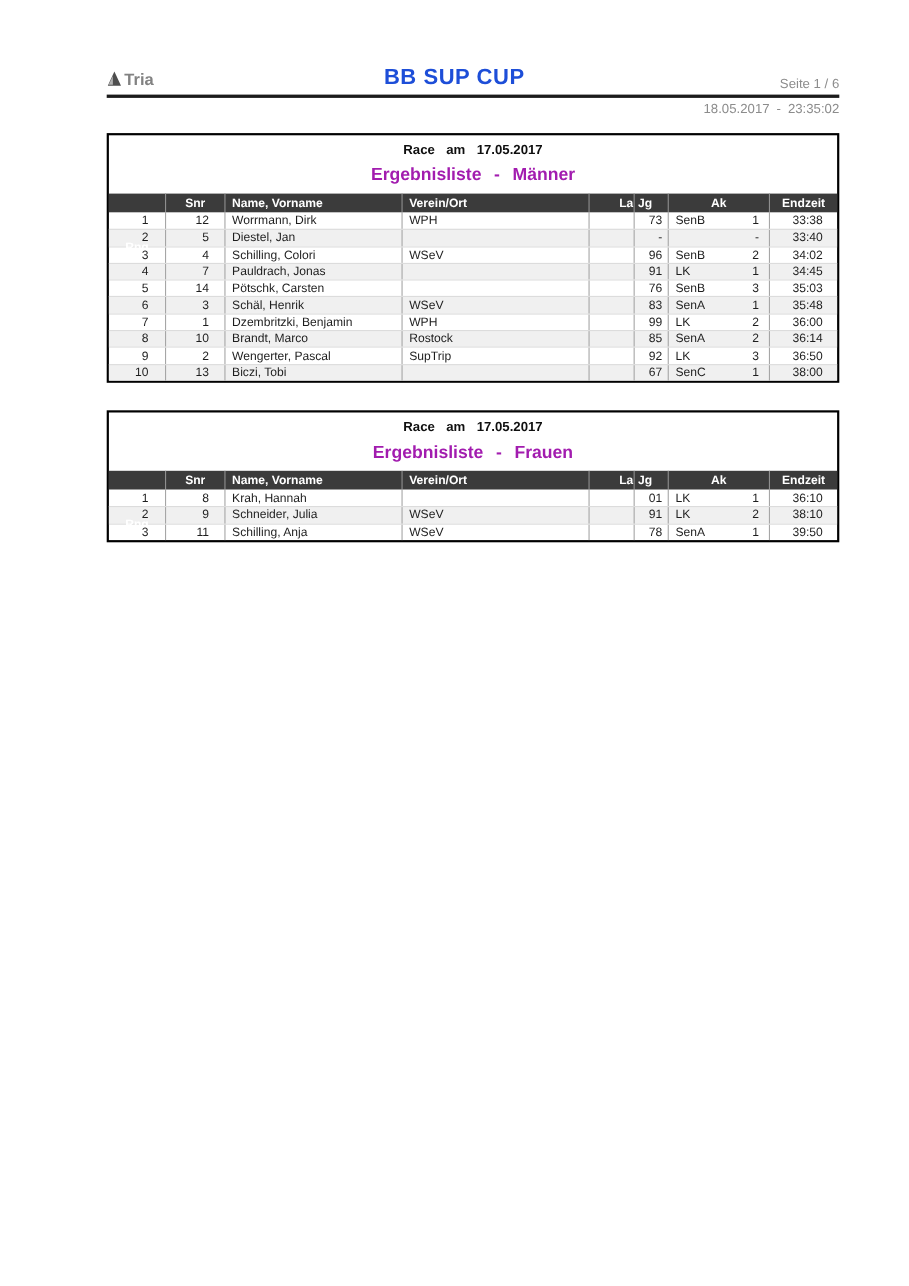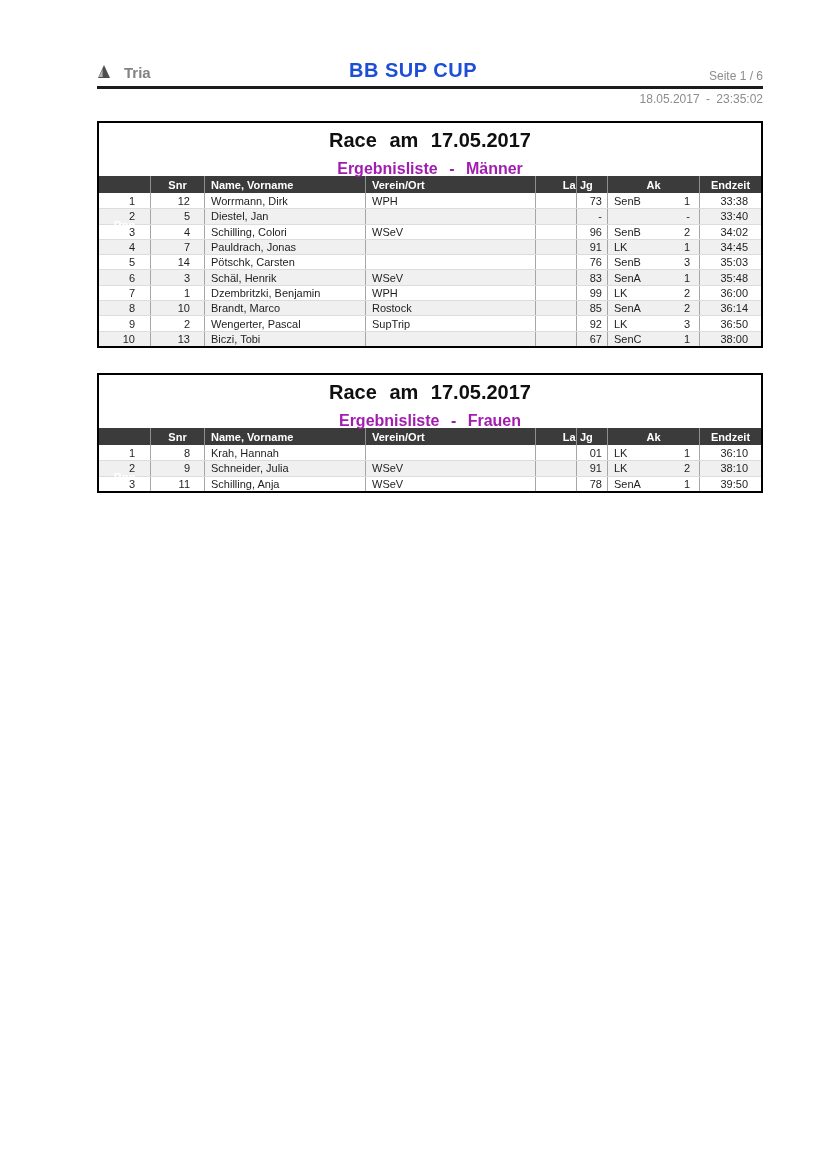--- a/index.html
+++ b/index.html
@@ -1,39 +1,39 @@
 <!DOCTYPE html>
 <html><head>
 <meta charset="utf-8">
 <style>
   html,body{margin:0;padding:0;background:#fff;}
   .sheet{
     position:relative;width:826px;height:1169px;background:#ffffff;
     font-family:"Liberation Sans",sans-serif;color:#222;overflow:hidden;
   }
   
-  .logo{position:absolute;left:96px;top:64px;display:flex;align-items:flex-end;gap:12px;}
+  .logo{position:absolute;left:96px;top:64px;display:flex;align-items:flex-end;gap:1px;}
   .logo svg{display:block;}
   .logo-text{color:#828282;font-weight:bold;font-size:15px;line-height:15px;}
   .page-title{
     position:absolute;left:0;right:0;top:59px;text-align:center;
     font-size:20px;font-weight:bold;letter-spacing:.5px;color:#1d4ed8;
   }
   .page-num{position:absolute;right:63px;top:69px;font-size:12px;color:#8c8c8c;}
   .rule{position:absolute;left:97px;top:86px;width:666px;height:3px;background:#1b1b1b;}
   .datetime{position:absolute;right:63px;top:92px;font-size:12px;color:#8c8c8c;word-spacing:3px;}
   
   .rtable{
     position:absolute;left:97px;width:666px;box-sizing:border-box;
     border:2px solid #000;background:#fff;
   }
   .t1{top:121px;}
   .t2{top:373px;}
   .t-titles{text-align:center;height:53px;}
-  .t-line1{padding-top:6px;font-size:20px;font-weight:bold;word-spacing:7px;color:#0f0f0f;}
+  .t-line1{padding-top:6px;font-size:12px;font-weight:bold;word-spacing:7px;color:#0f0f0f;}
   .t-line2{padding-top:8px;font-size:16px;font-weight:bold;word-spacing:7px;color:#a21caf;}
   .thead{
     display:flex;height:17px;background:#3b3b3b;color:#fff;
     font-weight:bold;font-size:11px;
   }
   .thead .cell{border-left:1px solid #8f8f8f;}
   .thead .cell:first-child{border-left:none;margin-top:40px;}
   .trow{
     display:flex;box-sizing:border-box;height:15.3px;font-size:11px;
     border-top:1px solid #dcdcdc;color:#1e1e1e;

